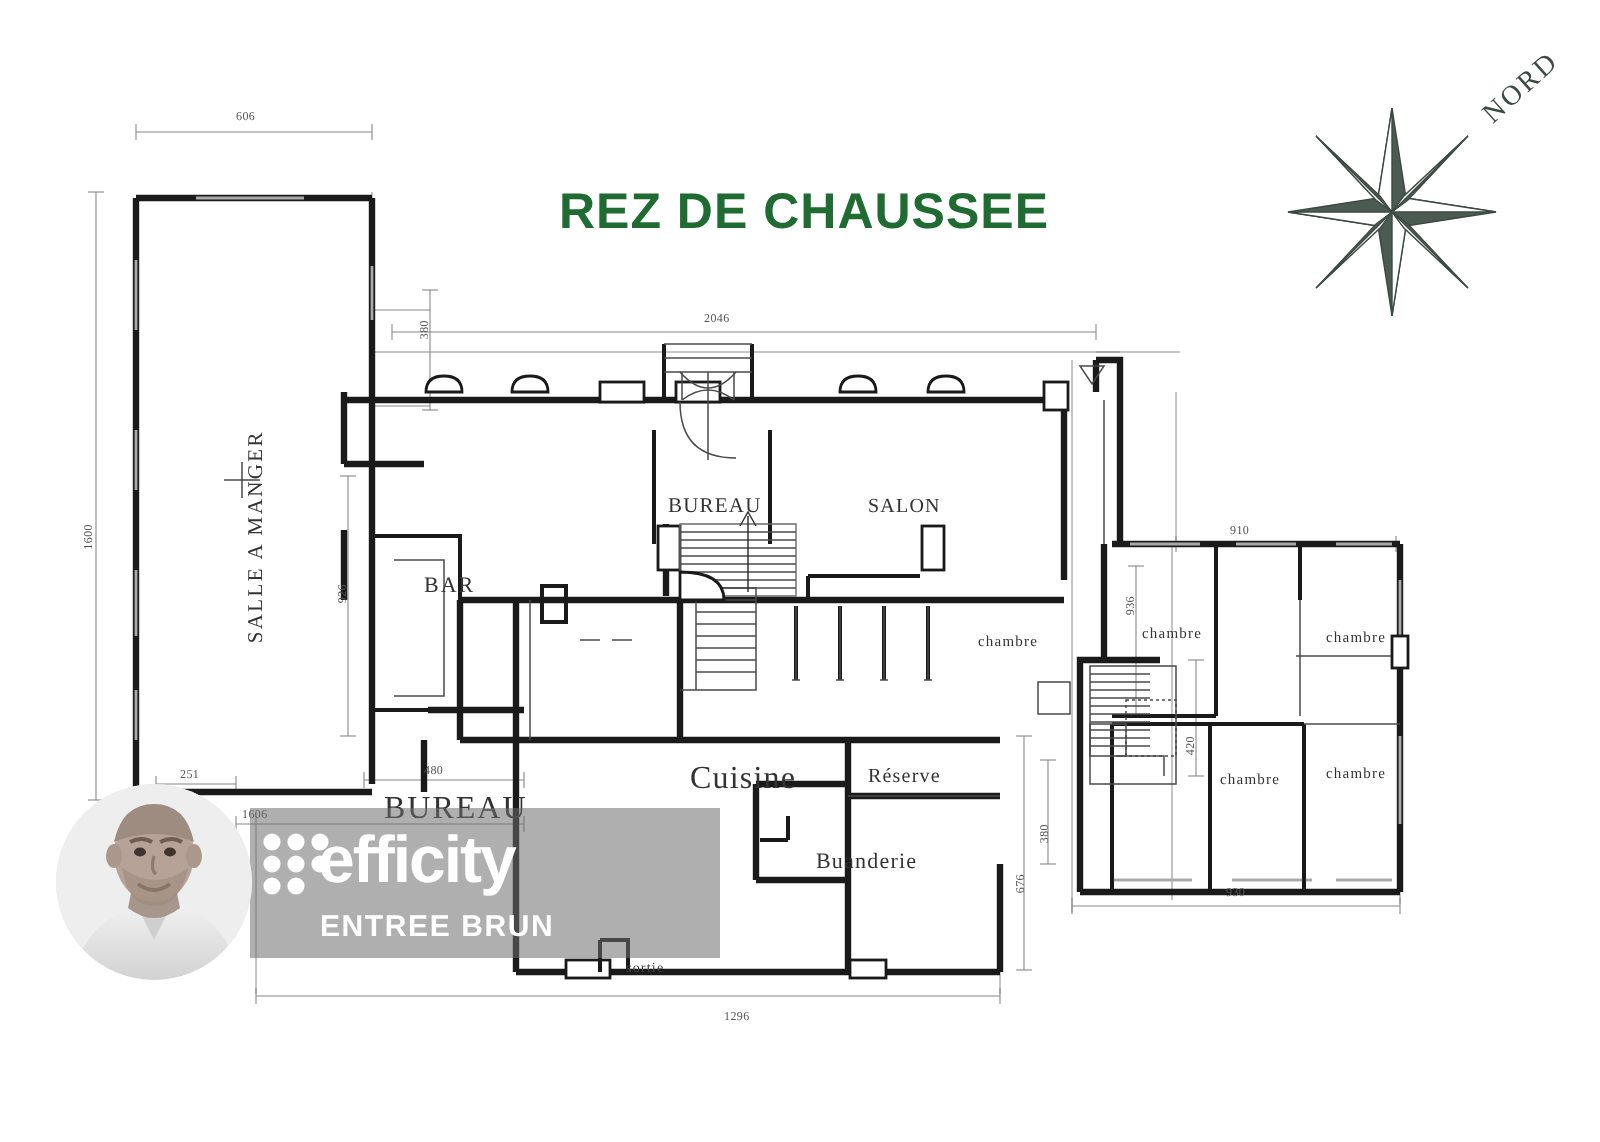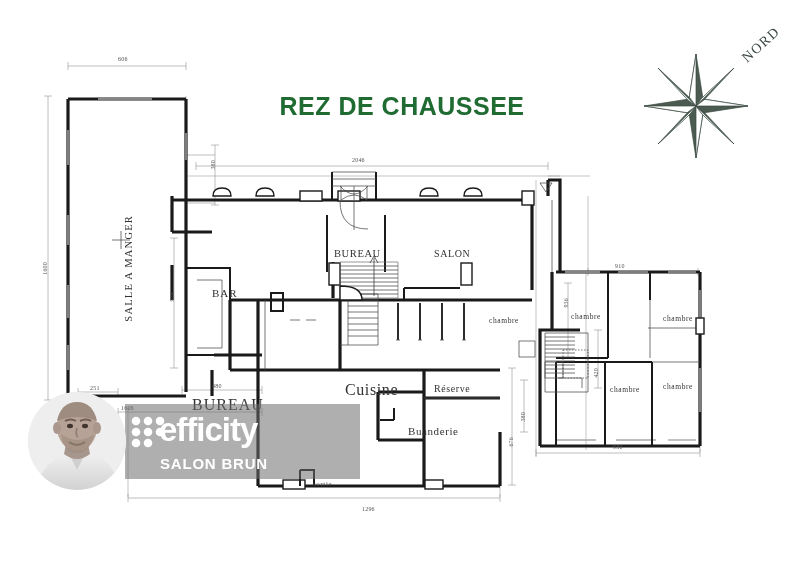--- a/index.html
+++ b/index.html
@@ -482,21 +482,21 @@
       <circle cx="29" cy="5" r="4.3"></circle>
       <circle cx="5" cy="16" r="4.3"></circle>
       <circle cx="17" cy="16" r="4.3"></circle>
       <circle cx="29" cy="16" r="4.3"></circle>
       <circle cx="5" cy="27" r="4.3"></circle>
       <circle cx="17" cy="27" r="4.3"></circle>
     </g>
   </svg>
 
   <div id="brand-name">efficity</div>
-  <div id="agent-name">SALON BRUN</div>
+  <div id="agent-name">ENTREE BRUN</div>
 
   <svg id="agent-photo" viewBox="0 0 98 98">
     <defs>
       <clipPath id="avclip">
           <circle cx="49" cy="49" r="49"></circle>
         </clipPath>
       <linearGradient id="shirtg" x1="0" y1="0" x2="0" y2="1">
         <stop offset="0%" stop-color="#f2f2f2"></stop>
         <stop offset="100%" stop-color="#d2d2d2"></stop>
       </linearGradient>

